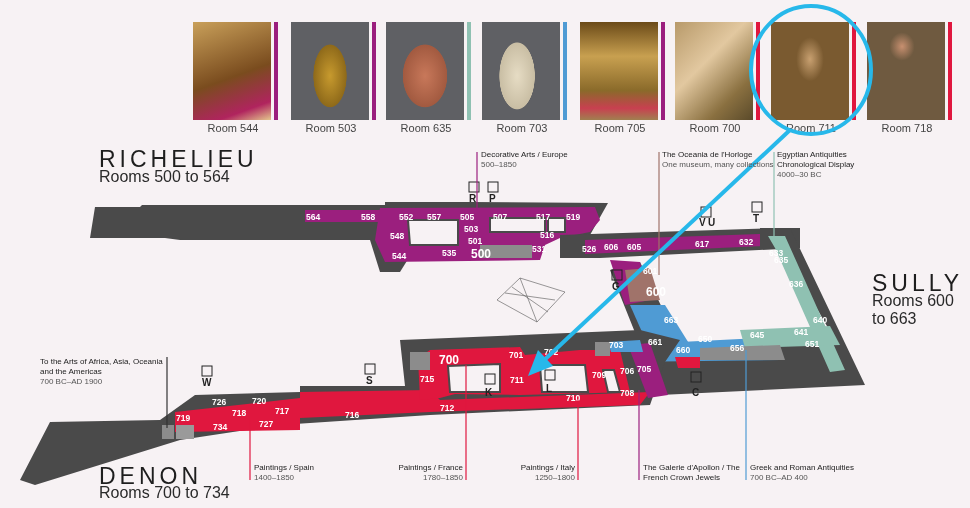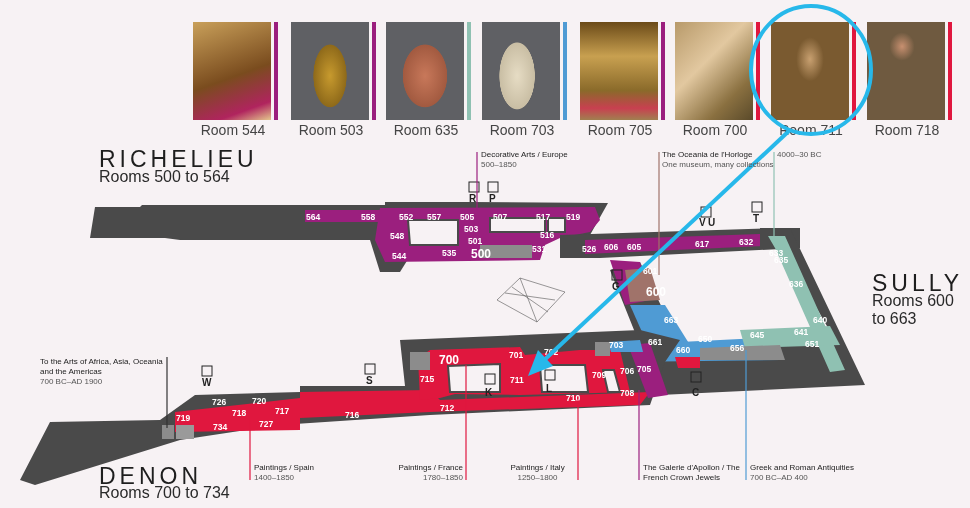--- a/index.html
+++ b/index.html
@@ -1,20 +1,20 @@
 <!DOCTYPE html>
 <html><head>
 <meta charset="utf-8">
 <style>
   html,body{margin:0;padding:0;}
   body{width:970px;height:508px;background:#f7f2f4;position:relative;overflow:hidden;font-family:"Liberation Sans",sans-serif;}
   .thumb{position:absolute;top:22px;width:78px;height:98px;}
   .thumb .img{position:absolute;left:0;top:0;width:78px;height:98px;}
   .thumb .bar{position:absolute;left:81px;top:0;width:4px;height:98px;}
-  .thumb .cap{position:absolute;left:0;top:100px;width:80px;text-align:center;font-size:14px;color:#444;}
+  .thumb .cap{position:absolute;left:0;top:100px;width:80px;text-align:center;font-size:11px;color:#444;}
   .wing-title{position:absolute;font-size:23px;letter-spacing:4px;color:#1e1e1e;font-weight:normal;}
   .wing-sub{position:absolute;font-size:16px;color:#2a2a2a;}
   .lbl{position:absolute;font-size:8px;line-height:10px;color:#222;}
   .lbl b{font-weight:normal;display:block;}
   .lbl span{color:#555;display:block;}
   svg{position:absolute;left:0;top:0;}
   .rn{font-family:"Liberation Sans",sans-serif;font-weight:bold;fill:#fff;font-size:8.5px;}
   .lf{font-family:"Liberation Sans",sans-serif;font-weight:bold;fill:#222;font-size:10px;}
 </style>
 </head>
@@ -228,35 +228,36 @@
 
 <div class="lbl" style="left:481px;top:150px">
     <b>Decorative Arts / Europe</b>
     <span>500–1850</span>
   </div>
 <div class="lbl" style="left:662px;top:150px;width:120px">
     <b>The Oceania de l'Horloge</b>
     <span>One museum, many collections</span>
   </div>
 <div class="lbl" style="left:777px;top:150px;width:100px">
+    <b>Egyptian Antiquities Chronological Display</b>
     <span>4000–30 BC</span>
   </div>
 <div class="lbl" style="left:40px;top:357px;width:124px;text-align:left">
     <b>To the Arts of Africa, Asia, Oceania and the Americas</b>
     <span>700 BC–AD 1900</span>
   </div>
 <div class="lbl" style="left:254px;top:463px">
     <b>Paintings / Spain</b>
     <span>1400–1850</span>
   </div>
 <div class="lbl" style="left:370px;top:463px;width:93px;text-align:right">
     <b>Paintings / France</b>
     <span>1780–1850</span>
   </div>
-<div class="lbl" style="left:500px;top:463px;width:75px;text-align:center">
+<div class="lbl" style="left:500px;top:463px;width:75px;text-align:right">
     <b>Paintings / Italy</b>
     <span>1250–1800</span>
   </div>
 <div class="lbl" style="left:643px;top:463px;width:100px">
     <b>The Galerie d'Apollon / The French Crown Jewels</b>
   </div>
 <div class="lbl" style="left:750px;top:463px">
     <b>Greek and Roman Antiquities</b>
     <span>700 BC–AD 400</span>
   </div>

